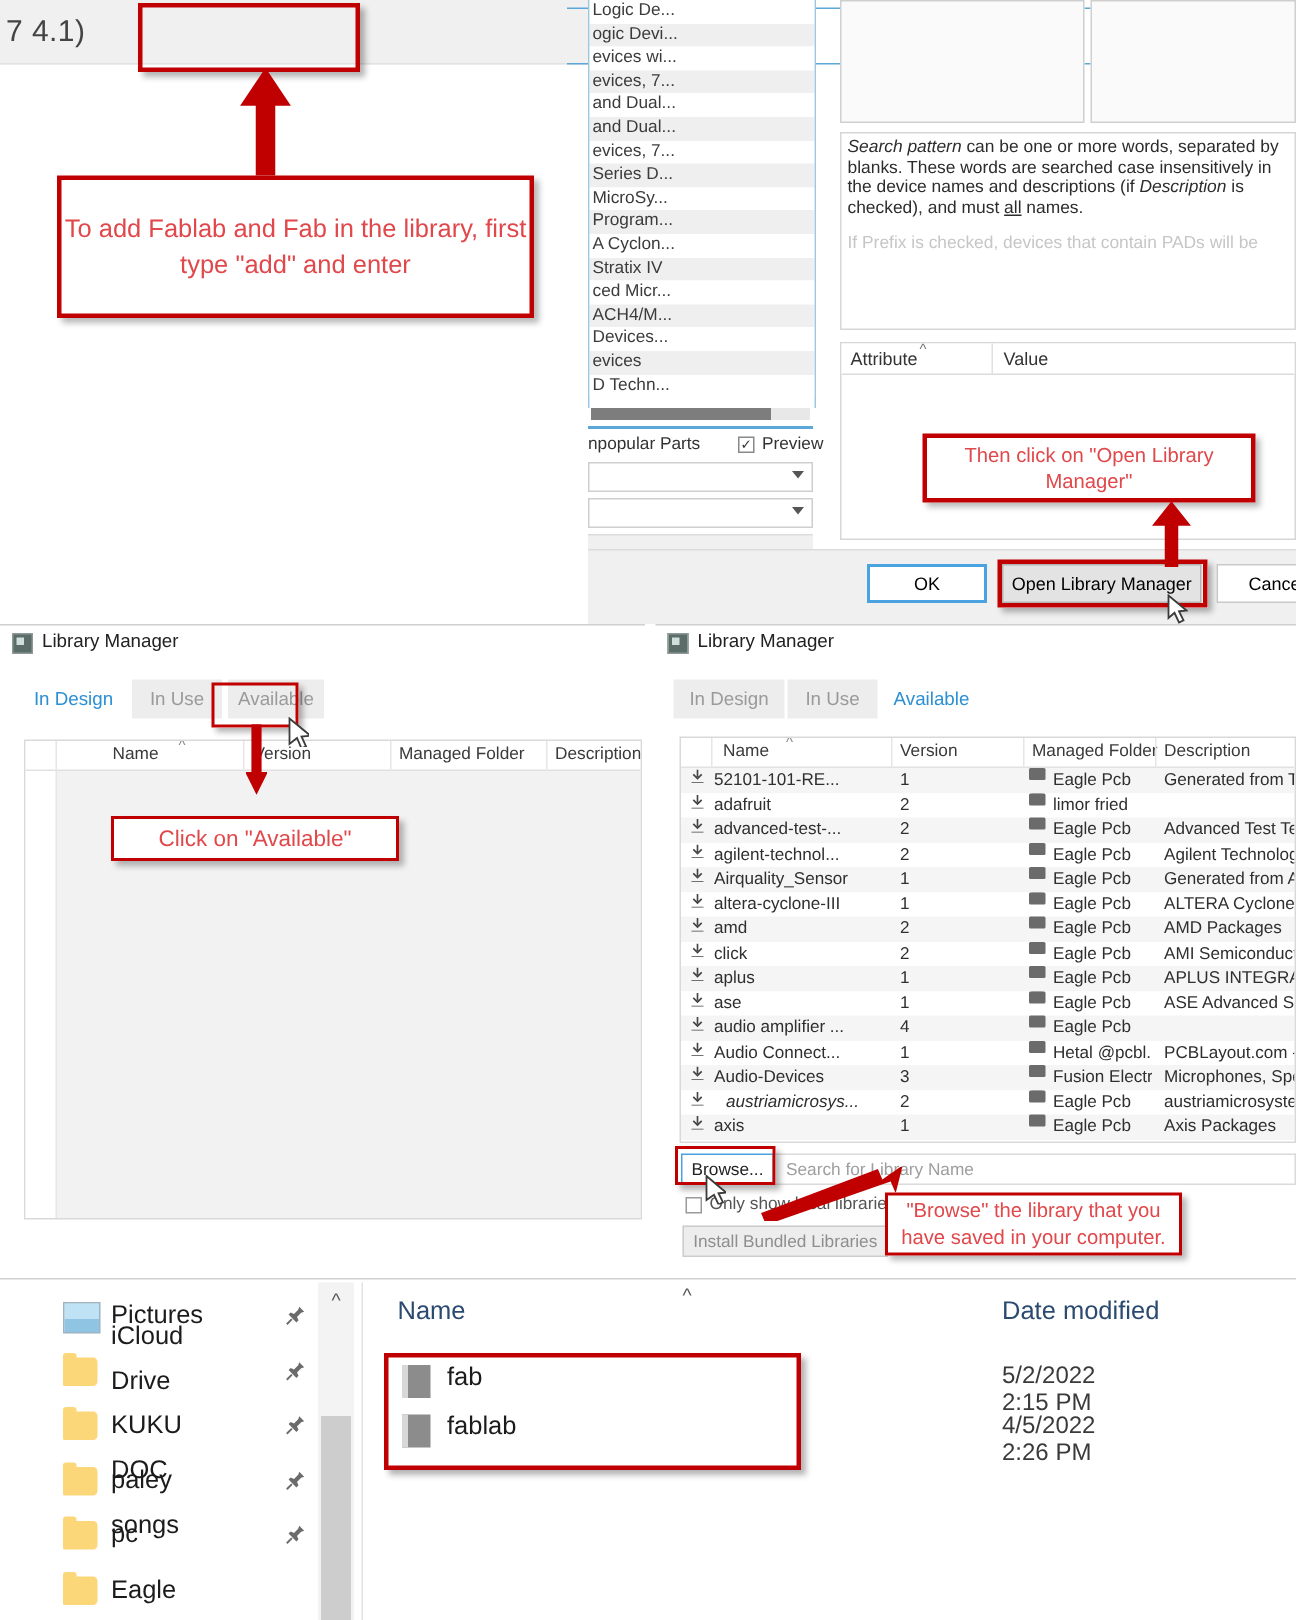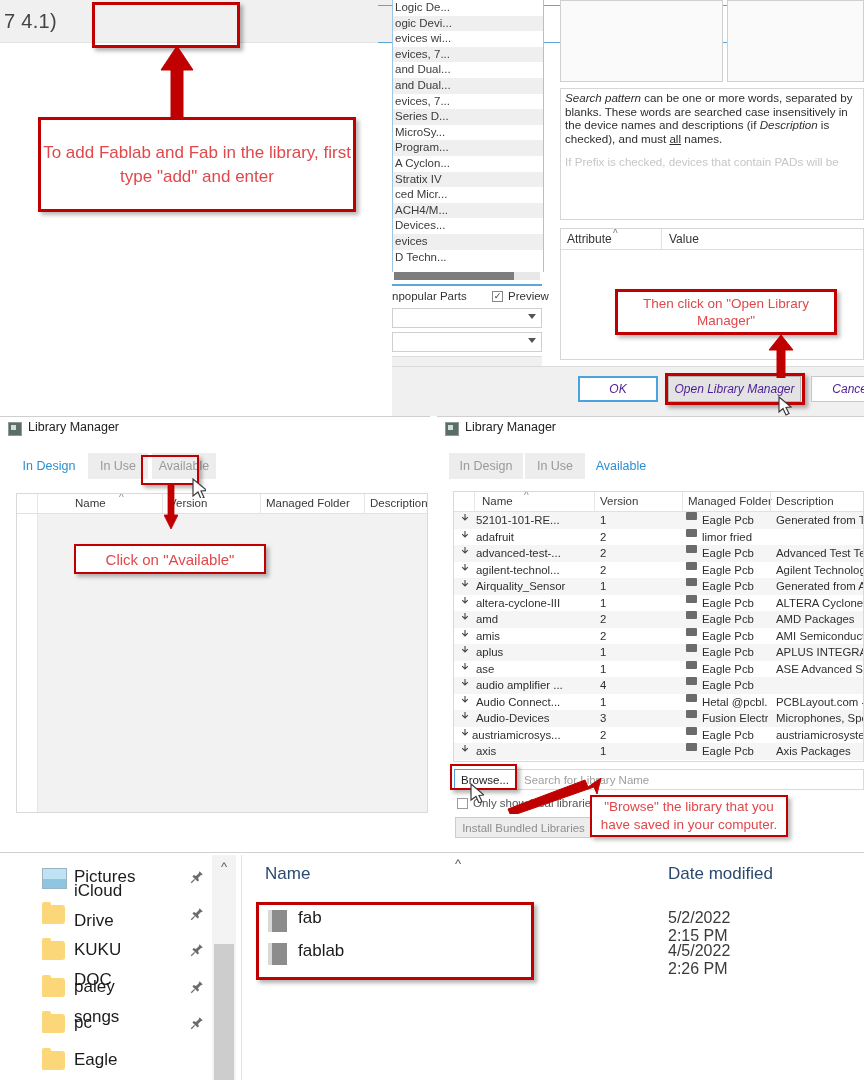--- a/index.html
+++ b/index.html
@@ -71,21 +71,21 @@
   #attrtable .hdr{height:20px;border-bottom:1px solid #dcdcdc;position:relative;background:#fff;}
   #attrtable .hdr span{position:absolute;top:3px;font-size:12px;color:#333;}
   #attrtable .hdr .c1{left:6px;}
   #attrtable .hdr .c2{left:108px;}
   #attrtable .hdr .sep{position:absolute;left:100px;top:0;width:1px;height:20px;background:#e0e0e0;}
   #attrtable .hdr .sortcar{position:absolute;left:52px;top:-1px;font-size:10px;color:#777;}
 
   
   .dlg-footer{left:392px;top:366px;width:472px;height:49px;background:#f0f0f0;border-top:1px solid #dcdcdc;}
   .btn{position:absolute;box-sizing:border-box;background:#fff;border:1px solid #c9c9c9;
-       font-size:12px;color:#4c1d95;text-align:center;line-height:24px;height:26px;font-style:italic;}
+       font-size:12px;color:#000000;text-align:center;line-height:24px;height:26px;}
   #btn-ok{left:578px;top:376px;width:80px;border:2px solid #4aa3df;line-height:22px;}
   #btn-olm{left:668px;top:376px;width:133px;background:#e3e3e3;border:1px solid #b4b4b4;}
   #btn-cancel{left:811px;top:376px;width:80px;}
 
   
   #lm-left{left:0;top:416px;width:430px;height:425px;background:#fff;border-top:1px solid #cfcfcf;}
   #lm-right{left:437px;top:416px;width:427px;height:425px;background:#fff;border-top:1px solid #cfcfcf;}
   .lm-title{position:absolute;left:28px;top:3px;font-size:12.5px;color:#222;}
   .lm-icon{position:absolute;left:8px;top:5px;width:12px;height:12px;background:#5b6d68;border:1px solid #8d9a96;}
   .lm-icon::after{content:"";position:absolute;left:2px;top:2px;width:5px;height:5px;background:#cfe0dc;}
@@ -346,21 +346,21 @@
           <span style="left: 146px; width: 70px;">2</span>
           <span class="folder-ico" style="left: 232px;"></span>
           <span style="left: 248px; width: 66px;">Eagle Pcb</span>
           <span style="left: 322px; width: 95px;">AMD Packages</span>
         </div>
         <div class="lrow">
           <span class="dl-ico"><svg width="10" height="10" viewBox="0 0 10 10">
               <path d="M5 0 L5 5 M2.2 3.2 L5 6 L7.8 3.2" stroke="#444" stroke-width="1.1" fill="none"></path>
               <path d="M1 9 L9 9" stroke="#444" stroke-width="1.1"></path>
             </svg></span>
-          <span style="left: 22px; width: 118px;">amis</span>
+          <span style="left: 22px; width: 118px;">click</span>
           <span style="left: 146px; width: 70px;">2</span>
           <span class="folder-ico" style="left: 232px;"></span>
           <span style="left: 248px; width: 66px;">Eagle Pcb</span>
           <span style="left: 322px; width: 95px;">AMI Semiconductor</span>
         </div>
         <div class="lrow">
           <span class="dl-ico"><svg width="10" height="10" viewBox="0 0 10 10">
               <path d="M5 0 L5 5 M2.2 3.2 L5 6 L7.8 3.2" stroke="#444" stroke-width="1.1" fill="none"></path>
               <path d="M1 9 L9 9" stroke="#444" stroke-width="1.1"></path>
             </svg></span>
@@ -412,21 +412,21 @@
           <span style="left: 146px; width: 70px;">3</span>
           <span class="folder-ico" style="left: 232px;"></span>
           <span style="left: 248px; width: 66px;">Fusion Electr...</span>
           <span style="left: 322px; width: 95px;">Microphones, Speal</span>
         </div>
         <div class="lrow">
           <span class="dl-ico"><svg width="10" height="10" viewBox="0 0 10 10">
               <path d="M5 0 L5 5 M2.2 3.2 L5 6 L7.8 3.2" stroke="#444" stroke-width="1.1" fill="none"></path>
               <path d="M1 9 L9 9" stroke="#444" stroke-width="1.1"></path>
             </svg></span>
-          <span style="left: 18px; width: 118px;">austriamicrosys...</span>
+          <span style="left: 30px; width: 118px; font-style: italic;">austriamicrosys...</span>
           <span style="left: 146px; width: 70px;">2</span>
           <span class="folder-ico" style="left: 232px;"></span>
           <span style="left: 248px; width: 66px;">Eagle Pcb</span>
           <span style="left: 322px; width: 95px;">austriamicrosystems</span>
         </div>
         <div class="lrow">
           <span class="dl-ico"><svg width="10" height="10" viewBox="0 0 10 10">
               <path d="M5 0 L5 5 M2.2 3.2 L5 6 L7.8 3.2" stroke="#444" stroke-width="1.1" fill="none"></path>
               <path d="M1 9 L9 9" stroke="#444" stroke-width="1.1"></path>
             </svg></span>

